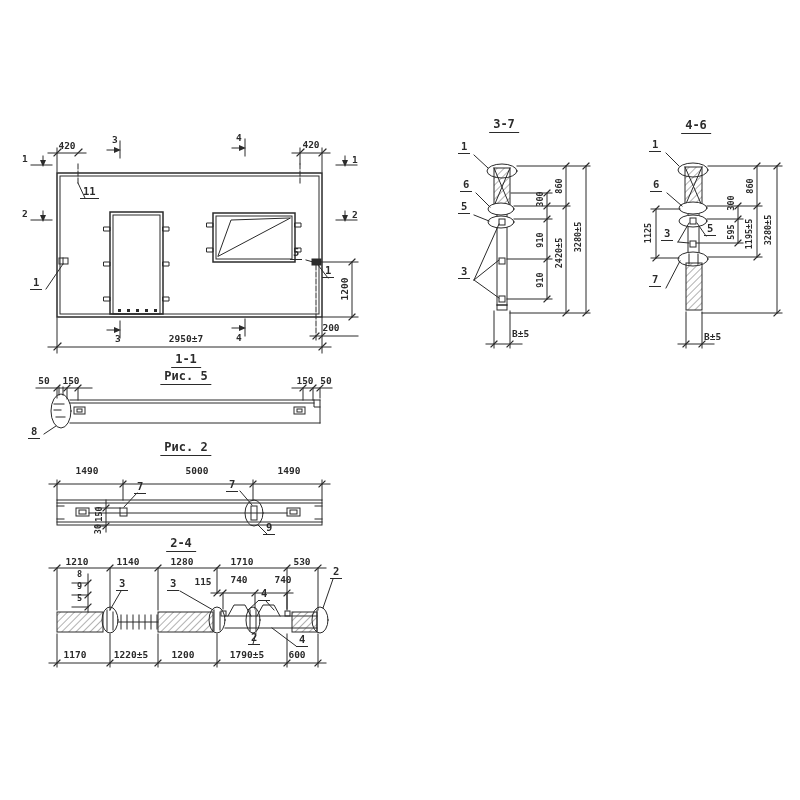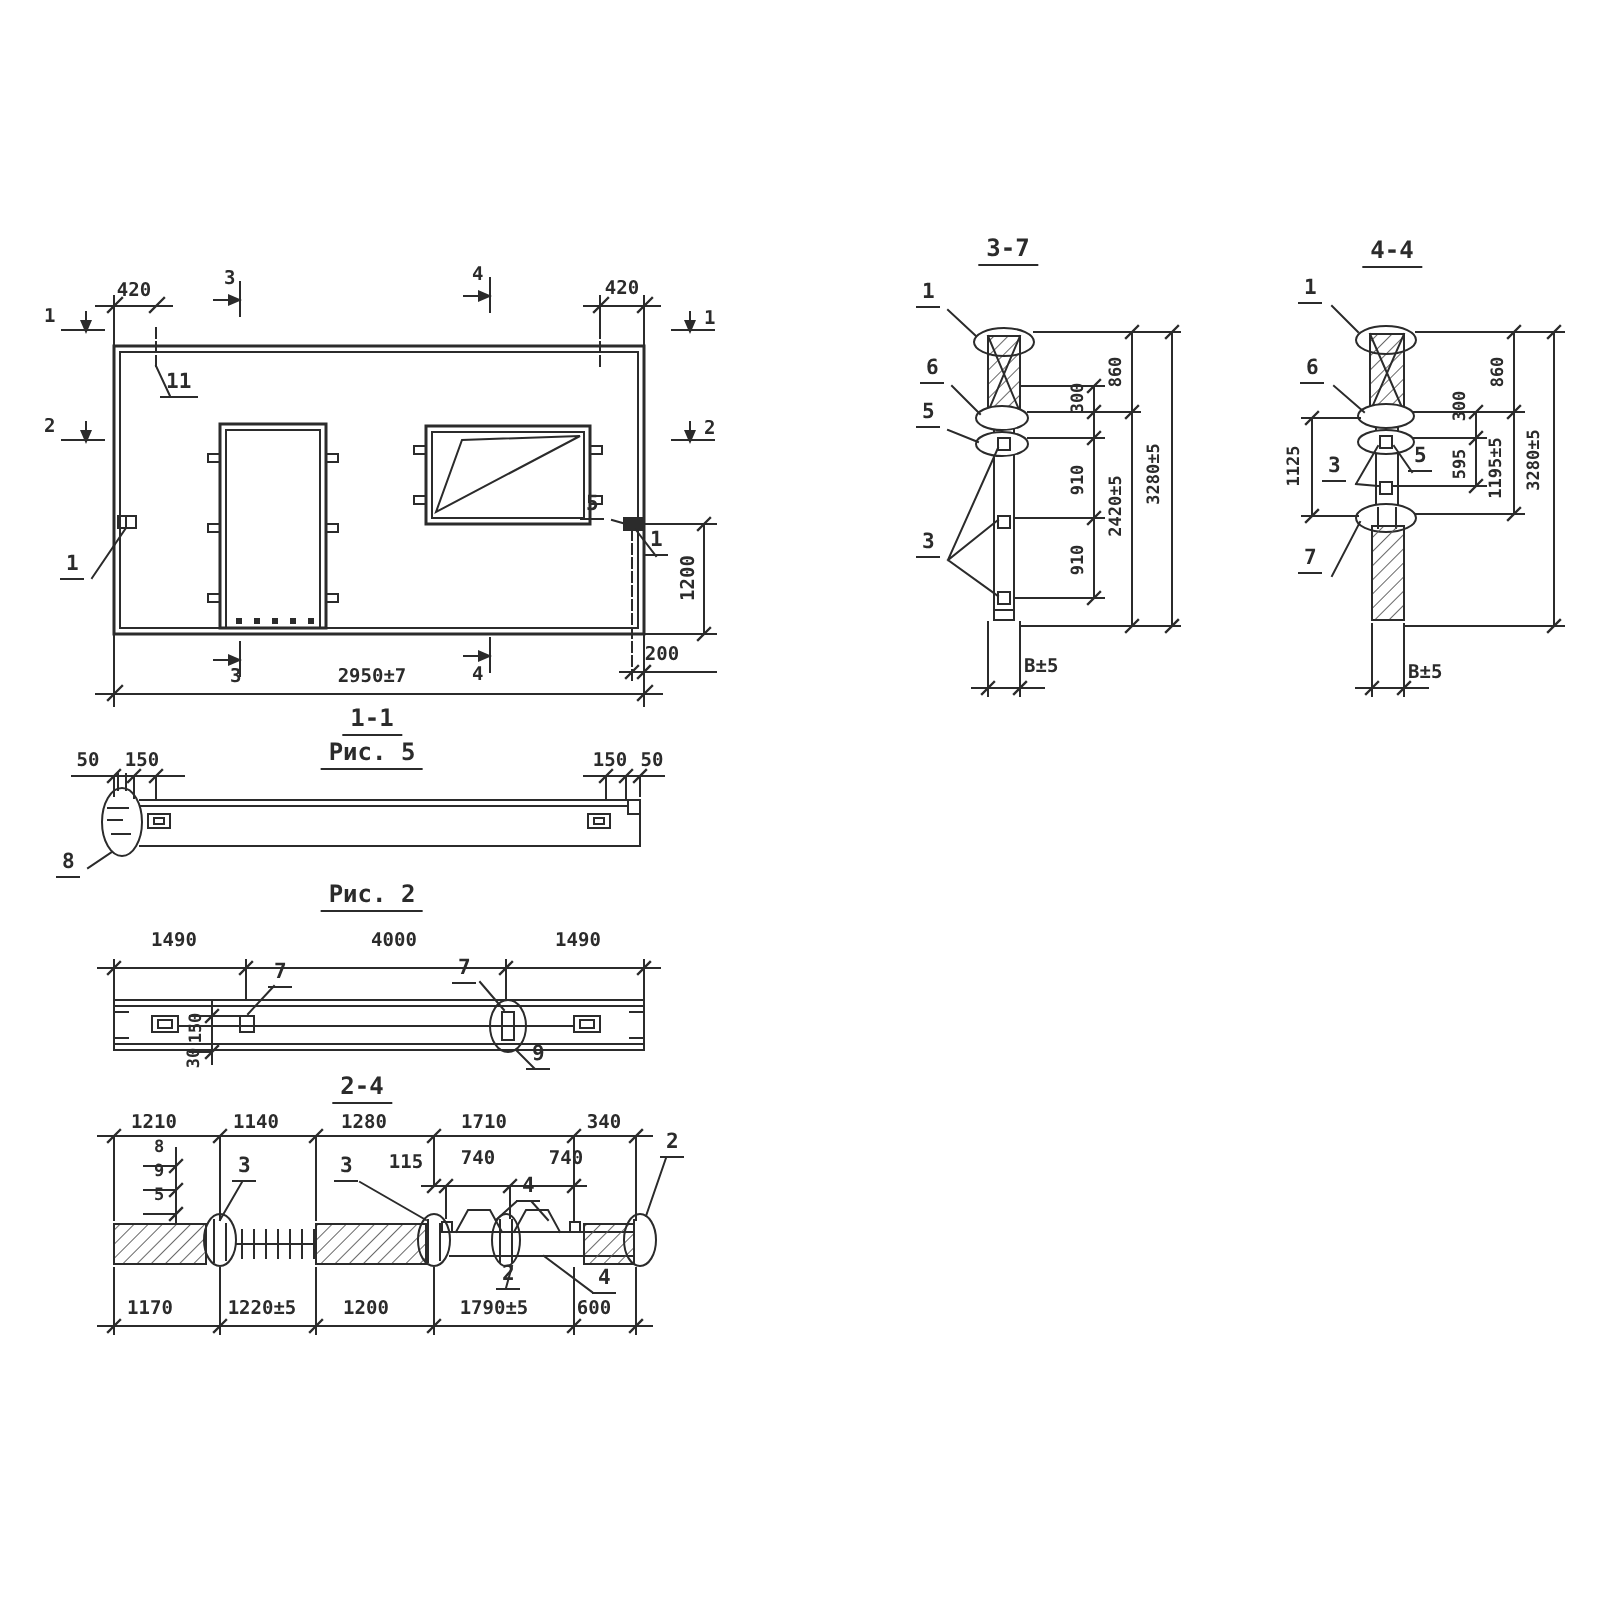--- a/index.html
+++ b/index.html
@@ -189,34 +189,34 @@
 <div class="lbl t" style="left:186px;top:370px">Рис. 5</div>
 
 <div class="lbl c" style="left:44px;top:376px">50</div>
 <div class="lbl c" style="left:71px;top:376px">150</div>
 <div class="lbl c" style="left:305px;top:376px">150</div>
 <div class="lbl c" style="left:326px;top:376px">50</div>
 <div class="lbl u" style="left:28px;top:426px">8</div>
 
 <div class="lbl t" style="left:186px;top:441px">Рис. 2</div>
 <div class="lbl c" style="left:87px;top:466px">1490</div>
-<div class="lbl c" style="left:197px;top:466px">4000</div>
+<div class="lbl c" style="left:197px;top:466px">5000</div>
 <div class="lbl c" style="left:289px;top:466px">1490</div>
 <div class="lbl u" style="left:134px;top:481px">7</div>
 <div class="lbl u" style="left:226px;top:479px">7</div>
 <div class="lbl v s" style="left:99px;top:514px">150</div>
 <div class="lbl v s" style="left:98px;top:529px">30</div>
 <div class="lbl u" style="left:263px;top:522px">9</div>
 
 <div class="lbl t" style="left:181px;top:537px">2-4</div>
 <div class="lbl c" style="left:77px;top:557px">1210</div>
 <div class="lbl c" style="left:128px;top:557px">1140</div>
 <div class="lbl c" style="left:182px;top:557px">1280</div>
 <div class="lbl c" style="left:242px;top:557px">1710</div>
-<div class="lbl c" style="left:302px;top:557px">340</div>
+<div class="lbl c" style="left:302px;top:557px">530</div>
 <div class="lbl s" style="left:77px;top:570px">8</div>
 <div class="lbl s" style="left:77px;top:582px">9</div>
 <div class="lbl s" style="left:77px;top:594px">5</div>
 <div class="lbl u" style="left:116px;top:578px">3</div>
 <div class="lbl u" style="left:167px;top:578px">3</div>
 <div class="lbl c" style="left:203px;top:577px">115</div>
 <div class="lbl c" style="left:239px;top:575px">740</div>
 <div class="lbl c" style="left:283px;top:575px">740</div>
 <div class="lbl u" style="left:258px;top:588px">4</div>
 <div class="lbl u" style="left:330px;top:566px">2</div>
@@ -234,21 +234,21 @@
 <div class="lbl u" style="left:458px;top:201px">5</div>
 <div class="lbl u" style="left:458px;top:266px">3</div>
 <div class="lbl v s" style="left:540px;top:199px">300</div>
 <div class="lbl v s" style="left:559px;top:186px">860</div>
 <div class="lbl v s" style="left:540px;top:240px">910</div>
 <div class="lbl v s" style="left:540px;top:280px">910</div>
 <div class="lbl v s" style="left:559px;top:253px">2420±5</div>
 <div class="lbl v s" style="left:578px;top:237px">3280±5</div>
 <div class="lbl" style="left:512px;top:329px">B±5</div>
 
-<div class="lbl t" style="left:696px;top:119px">4-4</div>
+<div class="lbl t" style="left:696px;top:119px">4-6</div>
 <div class="lbl u" style="left:649px;top:139px">1</div>
 <div class="lbl u" style="left:650px;top:179px">6</div>
 <div class="lbl u" style="left:661px;top:228px">3</div>
 <div class="lbl u" style="left:704px;top:223px">5</div>
 <div class="lbl u" style="left:649px;top:274px">7</div>
 <div class="lbl v s" style="left:648px;top:233px">1125</div>
 <div class="lbl v s" style="left:731px;top:203px">300</div>
 <div class="lbl v s" style="left:750px;top:186px">860</div>
 <div class="lbl v s" style="left:731px;top:232px">595</div>
 <div class="lbl v s" style="left:749px;top:234px">1195±5</div>

